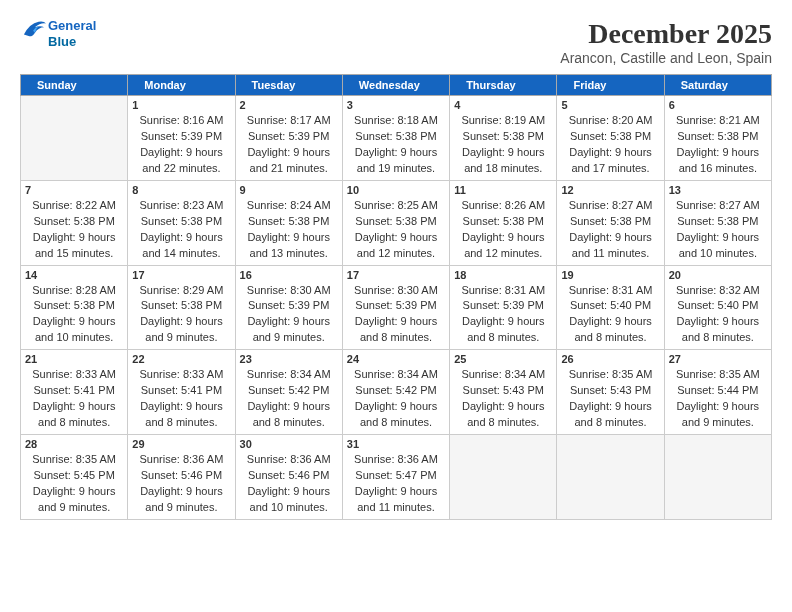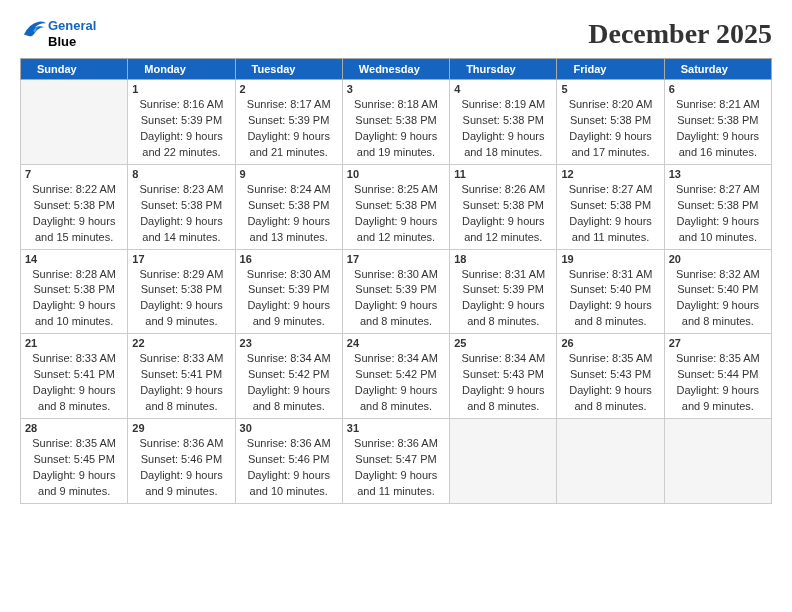--- a/index.html
+++ b/index.html
@@ -97,25 +97,26 @@
 
 <div class="page">
   <div class="header">
     <div class="logo">
       <svg class="logo-bird" viewBox="0 0 30 24" fill="none" xmlns="http://www.w3.org/2000/svg">
         <path d="M4 18 Q10 6 20 4 Q26 3 28 6 Q22 5 16 10 Q22 8 26 10 Q20 10 16 16 Q14 20 10 20 Z" fill="#1565c0"></path>
         <path d="M14 14 Q16 10 20 9 Q17 12 16 16 Z" fill="#42a5f5"></path>
       </svg>
       <div class="logo-text">
         <div><span>General</span></div>
-        <div style="color:#000000;">Blue</div>
+        <div style="color:#0369a1;">Blue</div>
       </div>
     </div>
     <div class="title-block">
       <div class="main-title">December 2025</div>
+      <div class="subtitle">Arancon, Castille and Leon, Spain</div>
     </div>
   </div>
 
   <table class="calendar">
     <thead>
       <tr>
       <th>Sunday</th>
           <th>Monday</th>
           <th>Tuesday</th>
           <th>Wednesday</th>

